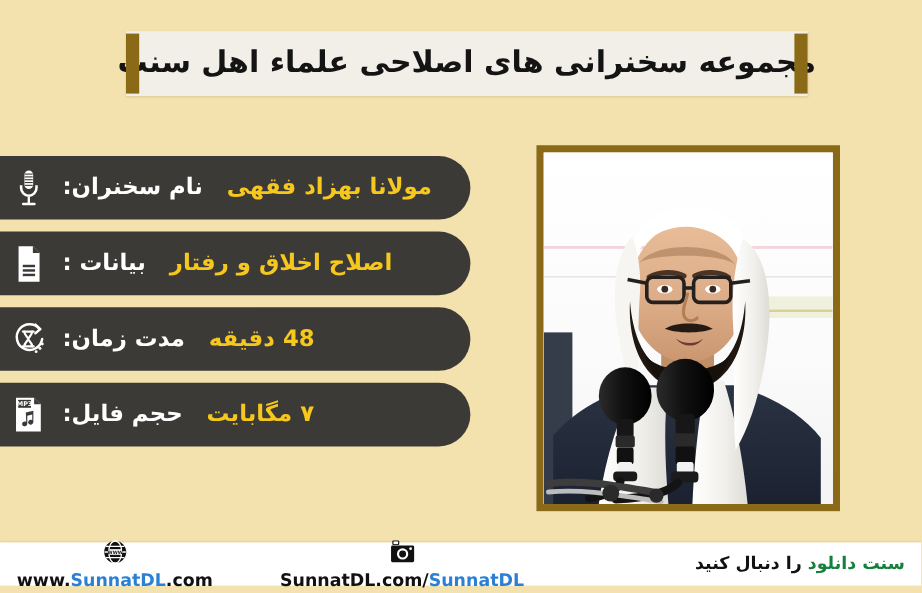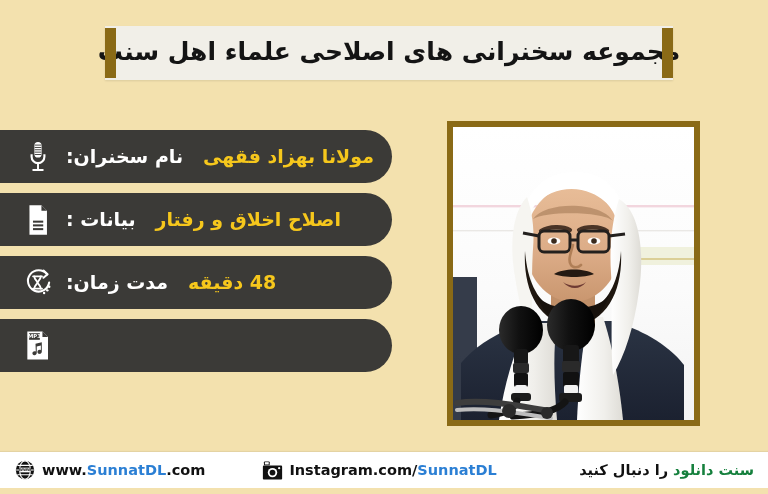--- a/index.html
+++ b/index.html
@@ -27,21 +27,21 @@
   }
 
   
   .pills{position:absolute;left:0;top:130px;width:392px;}
   .pill{
     position:relative;width:392px;height:53px;margin-bottom:10px;
     background:#3b3a37;
     border-top-right-radius:27px;border-bottom-right-radius:27px;
     display:flex;align-items:center;justify-content:flex-start;
     flex-direction:row-reverse;direction:rtl;box-sizing:border-box;
-    padding-right:8px;padding-left:14px;
+    padding-right:8px;padding-left:0;
   }
   .pill-icon{
     width:48px;height:44px;flex:0 0 48px;
     display:flex;align-items:center;justify-content:center;
     color:#ffffff;
   }
   .pill-icon svg{display:block;}
   .pill-text{
     flex:1 1 auto;text-align:left;direction:rtl;white-space:nowrap;
     font-size:19px;font-weight:bold;line-height:1;padding-left:4px;
@@ -58,21 +58,21 @@
   .photo{position:absolute;inset:0;overflow:hidden;background:#fdfdfd;}
   .photo svg{position:absolute;left:0;top:0;width:100%;height:100%;}
 
   
   .footer{
     position:absolute;left:0;top:452px;width:768px;height:36px;
     background:#ffffff;display:flex;align-items:center;
     direction:ltr;box-sizing:border-box;padding:0 14px;
     box-shadow:0 -1px 1px rgba(0,0,0,.06);
   }
-  .f-item{display:flex;align-items:center;gap:6px;white-space:nowrap;}
+  .f-item{display:flex;align-items:center;gap:6px;white-space:nowrap;flex-direction:column;}
   .f-item .ftxt{font-size:14.5px;font-weight:bold;color:#111;line-height:1;}
   .f-item .ftxt .b{color:#2b7fd4;}
   .f-ico{width:22px;height:22px;flex:0 0 22px;display:flex;align-items:center;justify-content:center;color:#111;}
   .f-ico svg{display:block;}
   .sp1{width:26px;}
   .sp2{width:30px;}
   .f-rtl{margin-left:auto;direction:rtl;font-size:14.5px;font-weight:bold;color:#111;line-height:1;white-space:nowrap;}
   .f-rtl .b{color:#15803d;}
 </style>
 </head>
@@ -153,20 +153,25 @@
       <span class="pill-icon">
         <svg viewBox="0 0 26 30" width="27" height="31" fill="currentColor" aria-hidden="true">
           <path d="M2.2 1.4h14.6l5.4 5.3v21.9H2.2z"></path>
           <path d="M16.8 1.4v5.3h5.4z" fill="#3b3a37"></path>
           <rect x="3.9" y="3.1" width="10.4" height="6.4" fill="#3b3a37"></rect>
           <text x="9.1" y="8.2" font-family="DejaVu Sans, sans-serif" font-size="5.2" font-weight="bold" fill="#ffffff" text-anchor="middle">MP3</text>
           <g fill="#3b3a37">
             <path d="M10.1 13.4l6.1-1.5v9.1c0 1.3-1.2 2.3-2.5 2.1-1-.2-1.7-1-1.7-1.9 0-1.1 1-2 2.2-2 .4 0 .8.1 1.1.3v-4.5l-4 1v6.3c0 1.3-1.2 2.3-2.5 2.1-1-.2-1.7-1-1.7-1.9 0-1.1 1-2 2.2-2 .4 0 .8.1 1.1.3z"></path>
           </g>
         </svg>
+      </span>
+      <span class="pill-text">
+        <span class="val">۷ مگابایت</span>
+        <span>&nbsp;</span>
+        <span class="lbl">حجم فایل:</span>
       </span>
     </div>
 
 
   </div>
 
   <div class="photo-frame">
     <div class="photo">
       <svg viewBox="0 0 241 293" preserveAspectRatio="xMidYMid slice" aria-hidden="true">
         <defs>
@@ -294,20 +299,20 @@
       <span class="f-ico">
         <svg viewBox="0 0 24 24" width="21" height="21" fill="currentColor" aria-hidden="true">
           <path d="M2.4 6.3h19.2c.8 0 1.4.6 1.4 1.4V21c0 .8-.6 1.4-1.4 1.4H2.4c-.8 0-1.4-.6-1.4-1.4V7.7c0-.8.6-1.4 1.4-1.4z"></path>
           <rect x="2.2" y="1.6" width="6.6" height="4.4" rx="1"></rect>
           <rect x="3.3" y="2.5" width="4.4" height="2.6" fill="#ffffff"></rect>
           <circle cx="12" cy="14.4" r="5.4" fill="#ffffff"></circle>
           <circle cx="12" cy="14.4" r="3.3" fill="#111111"></circle>
           <circle cx="19.6" cy="9.4" r="1.3" fill="#ffffff"></circle>
         </svg>
       </span>
-      <span class="ftxt"><span>Instagram.com/</span><span class="b">SunnatDL</span></span>
+      <span class="ftxt"><span>SunnatDL.com/</span><span class="b">SunnatDL</span></span>
     </div>
 
     <div class="f-rtl"><span class="b">سنت دانلود</span><span> را دنبال کنید</span></div>
 
   </div>
 
 </div>
 
 </body></html>

